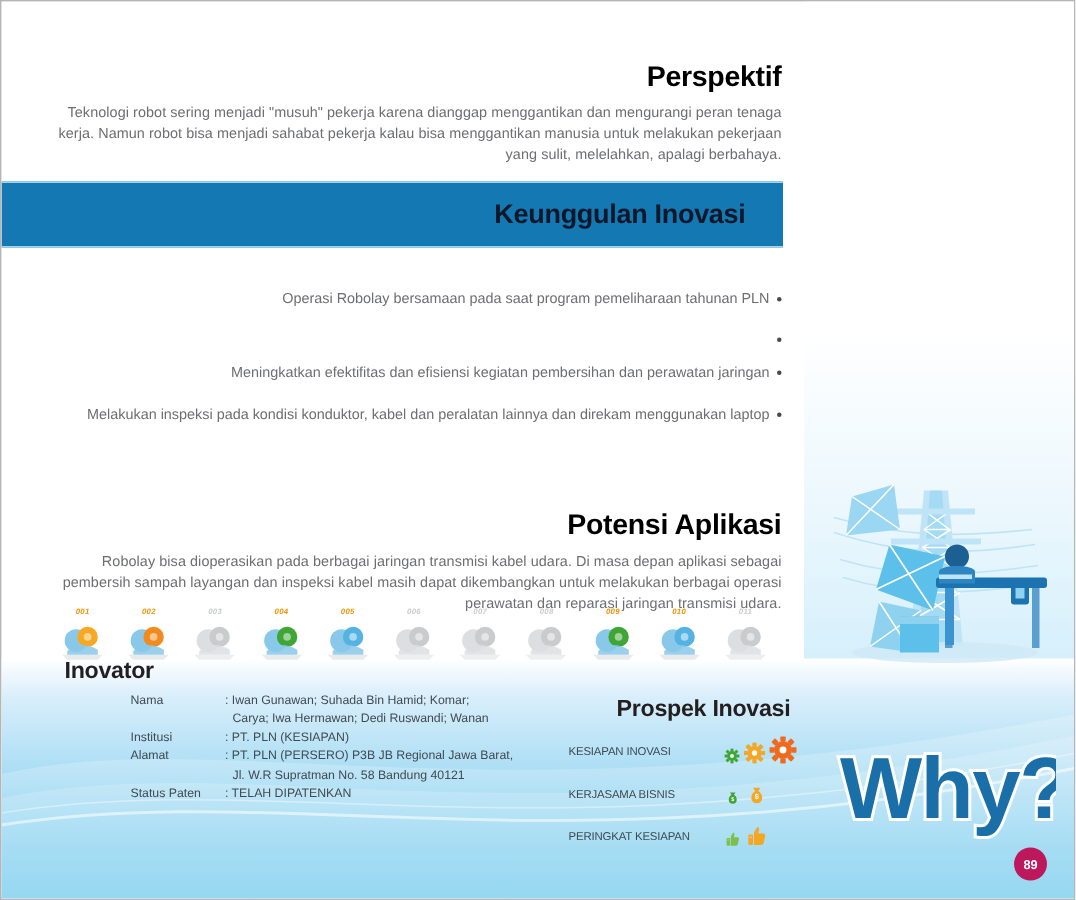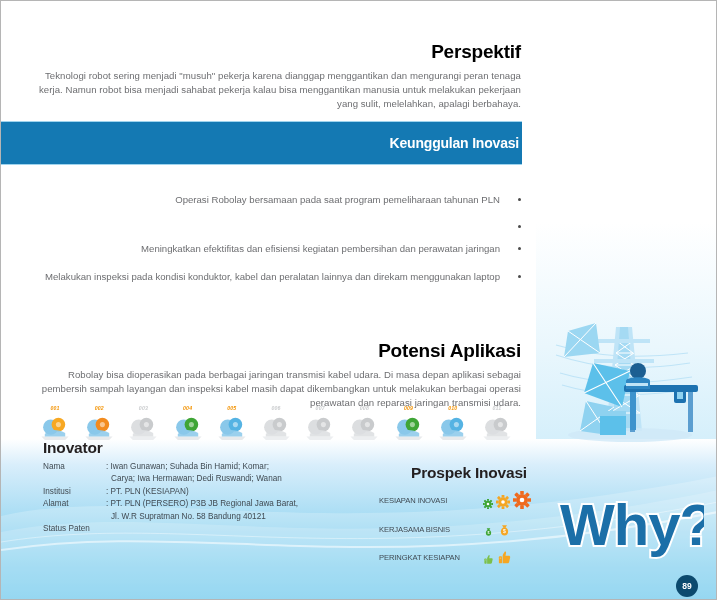--- a/index.html
+++ b/index.html
@@ -27,61 +27,61 @@
   .body-txt{
     font-size:9.6px;color:#6d6e71;text-align:right;line-height:1.45;letter-spacing:.05px;
   }
   
   .band{
     position:absolute;left:0;top:120px;width:521px;height:44px;background:#1479b3;
     border-top:1px solid #9fd4ee;border-bottom:1px solid #9fd4ee;
     box-sizing:border-box;
   }
   .band-label{
-    position:absolute;right:3px;top:50%;transform:translateY(-50%);
-    color:#ffffff;font-size:14px;font-weight:bold;letter-spacing:-.2px;white-space:nowrap;
+    position:absolute;right:25px;top:50%;transform:translateY(-50%);
+    color:#0f172a;font-size:18px;font-weight:bold;letter-spacing:-.2px;white-space:nowrap;
   }
   
   .adv-list{position:absolute;left:20px;top:192px;width:500px;}
   .adv-row{
     display:flex;align-items:flex-start;justify-content:flex-end;
-    font-size:9.6px;color:#6d6e71;line-height:1.4;margin-bottom:14px;gap:13px;
+    font-size:9.6px;color:#6d6e71;line-height:1.4;margin-bottom:14px;
   }
   .adv-text{text-align:right;max-width:470px;}
   .adv-dot{
     flex:0 0 auto;width:3px;height:3px;border-radius:50%;background:#4a4a4a;
     margin-left:5px;margin-top:5px;
   }
   
   .icon-strip{position:absolute;left:32px;top:404px;width:486px;height:44px;display:flex;}
   .icon-cell{flex:1 1 0;text-align:center;position:relative;}
   .icon-num{
     font-size:5.2px;font-weight:bold;font-style:italic;letter-spacing:.2px;
     display:block;margin-bottom:1px;
   }
   .icon-num.on{color:#f39200;}
   .icon-num.off{color:#c9cbcd;}
   .icon-art{height:32px;display:block;margin:0 auto;}
   
   .inov{position:absolute;left:42px;top:438px;width:330px;}
   .blk-title{font-size:15.5px;font-weight:bold;color:#231f20;margin-bottom:4px;letter-spacing:-.2px;}
   .kv{display:flex;font-size:8.2px;color:#404a52;line-height:1.52;}
-  .kv .k{width:63px;flex:0 0 63px;}
+  .kv .k{width:63px;flex:0 0 63px;margin-left:44px;}
   .kv .v{flex:1 1 auto;}
   .kv .v .cont{display:block;padding-left:5px;}
   .prospek{position:absolute;left:378px;top:463px;width:180px;}
   .prospek .blk-title{text-align:center;margin-bottom:9px;}
   .p-row{display:flex;align-items:center;margin-bottom:13px;gap:18px;}
   .p-label{font-size:7.6px;color:#3f4a53;letter-spacing:-.1px;width:86px;flex:0 0 86px;}
   .p-icons{display:flex;align-items:flex-end;gap:3px;}
   
   .why{position:absolute;right:12px;bottom:38px;width:150px;height:70px;}
   .pagenum{
-    position:absolute;right:18px;bottom:2px;width:22px;height:22px;border-radius:50%;
-    background:#0c4a6e;color:#fff;font-size:8.5px;font-weight:bold;
+    position:absolute;right:18px;bottom:12px;width:22px;height:22px;border-radius:50%;
+    background:#be185d;color:#fff;font-size:8.5px;font-weight:bold;
     display:flex;align-items:center;justify-content:center;
   }
   .illus{position:absolute;right:8px;top:318px;width:170px;height:140px;}
 </style>
 </head>
 <body>
 
 <div class="page">
 
   <div class="bg-white"></div>
@@ -250,20 +250,21 @@
         <div class="kv">
           <div class="k">Institusi</div>
           <div class="v">: PT. PLN (KESIAPAN)</div>
         </div>
         <div class="kv">
           <div class="k">Alamat</div>
           <div class="v">: PT. PLN (PERSERO) P3B JB Regional Jawa Barat,<span class="cont">Jl. W.R Supratman No. 58 Bandung 40121</span></div>
         </div>
         <div class="kv">
           <div class="k">Status Paten</div>
+          <div class="v">: TELAH DIPATENKAN</div>
         </div>
       </div>
   </div>
 
   <div class="prospek">
     <div class="blk-title">Prospek Inovasi</div>
     <div id="prospek-rows">
         <div class="p-row">
           <div class="p-label">KESIAPAN INOVASI</div>
           <div class="p-icons">

